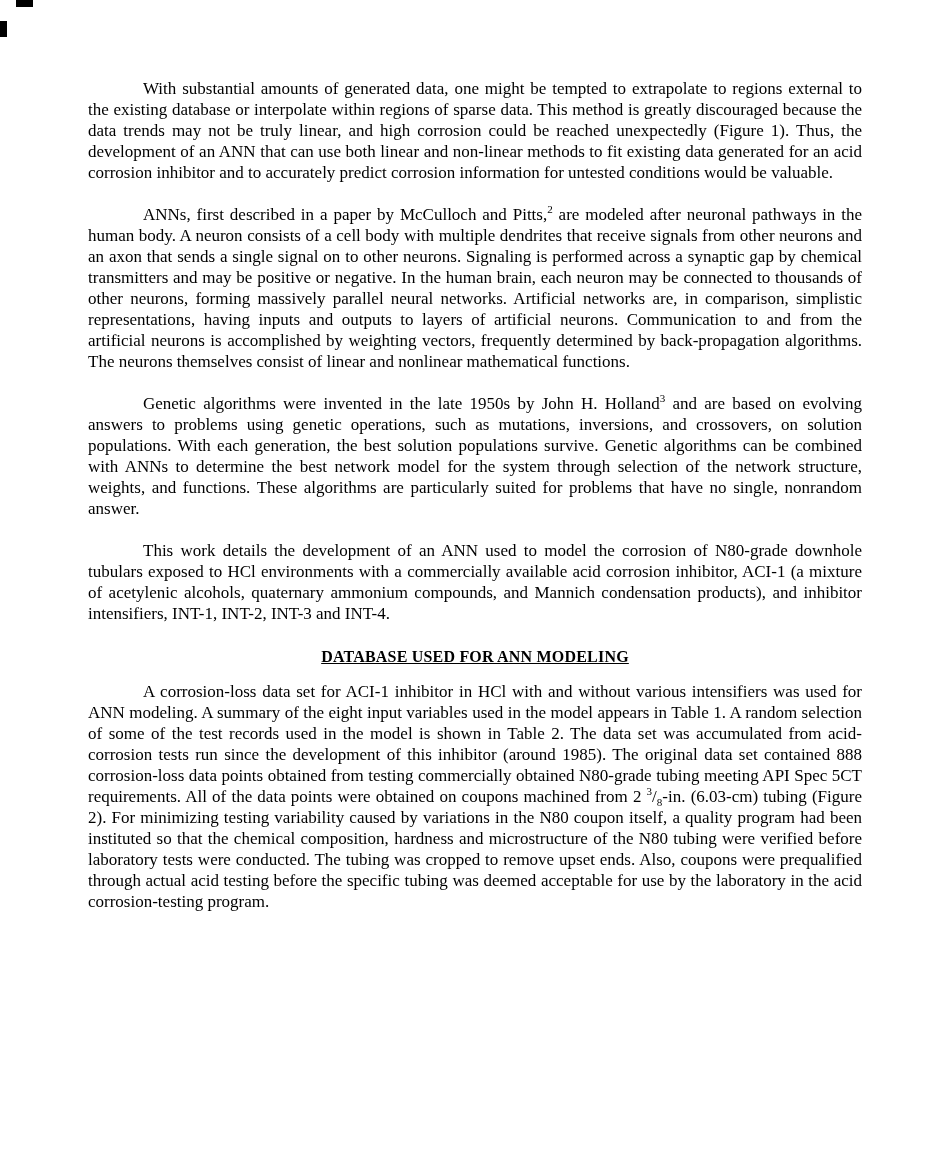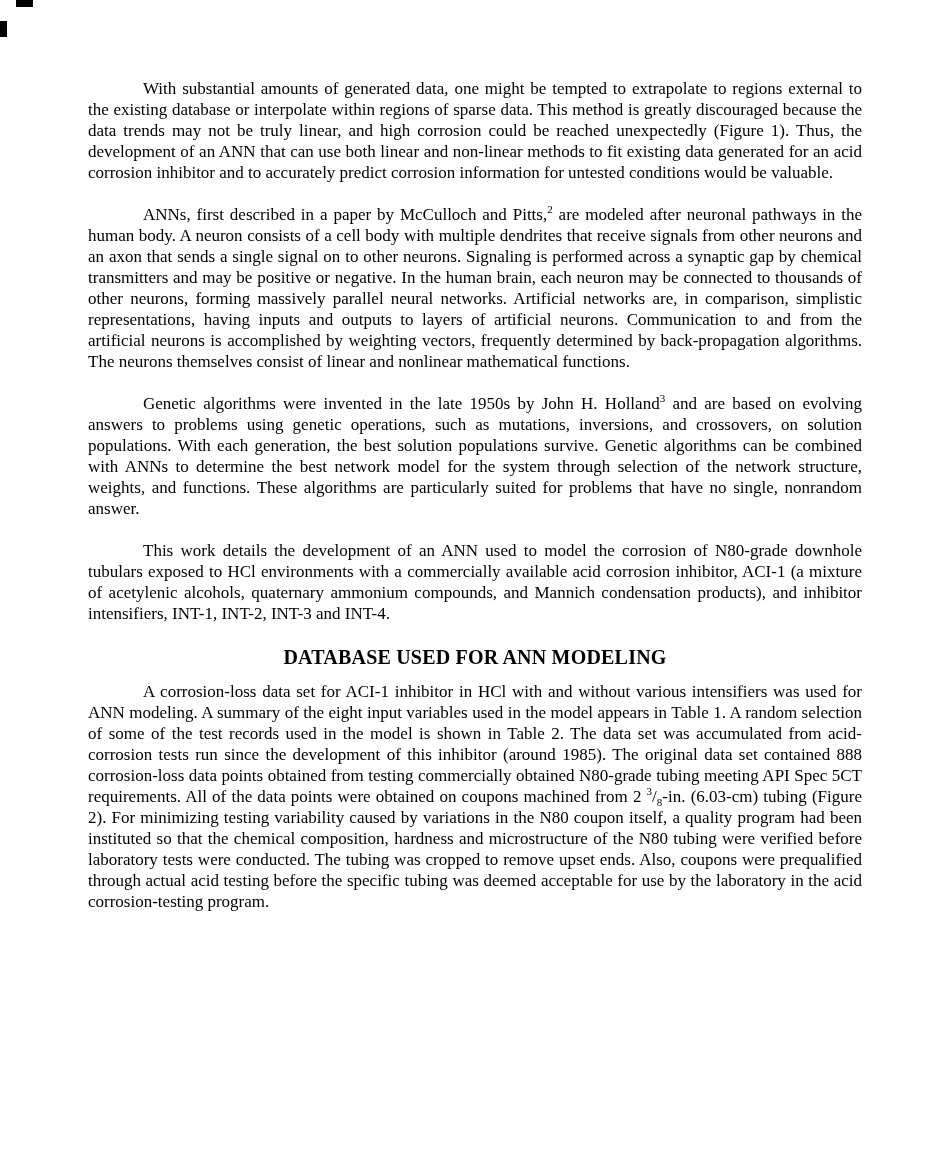--- a/index.html
+++ b/index.html
@@ -53,25 +53,26 @@
     line-height: 0;
     vertical-align: super;
   }
   sub {
     font-size: 0.65em;
     line-height: 0;
     vertical-align: sub;
   }
   h2.section-heading {
     margin: 2px 0 12px 0;
-    font-size: 20px;
+    font-size: 16px;
     line-height: 24px;
     font-weight: bold;
     text-align: center;
     letter-spacing: 0.2px;
+    text-decoration: underline;
   }
   .stray-mark {
     position: absolute;
     left: 212px;
     top: 1094px;
     width: 5px;
     height: 2px;
     background: #555555;
     border-radius: 1px;
   }

